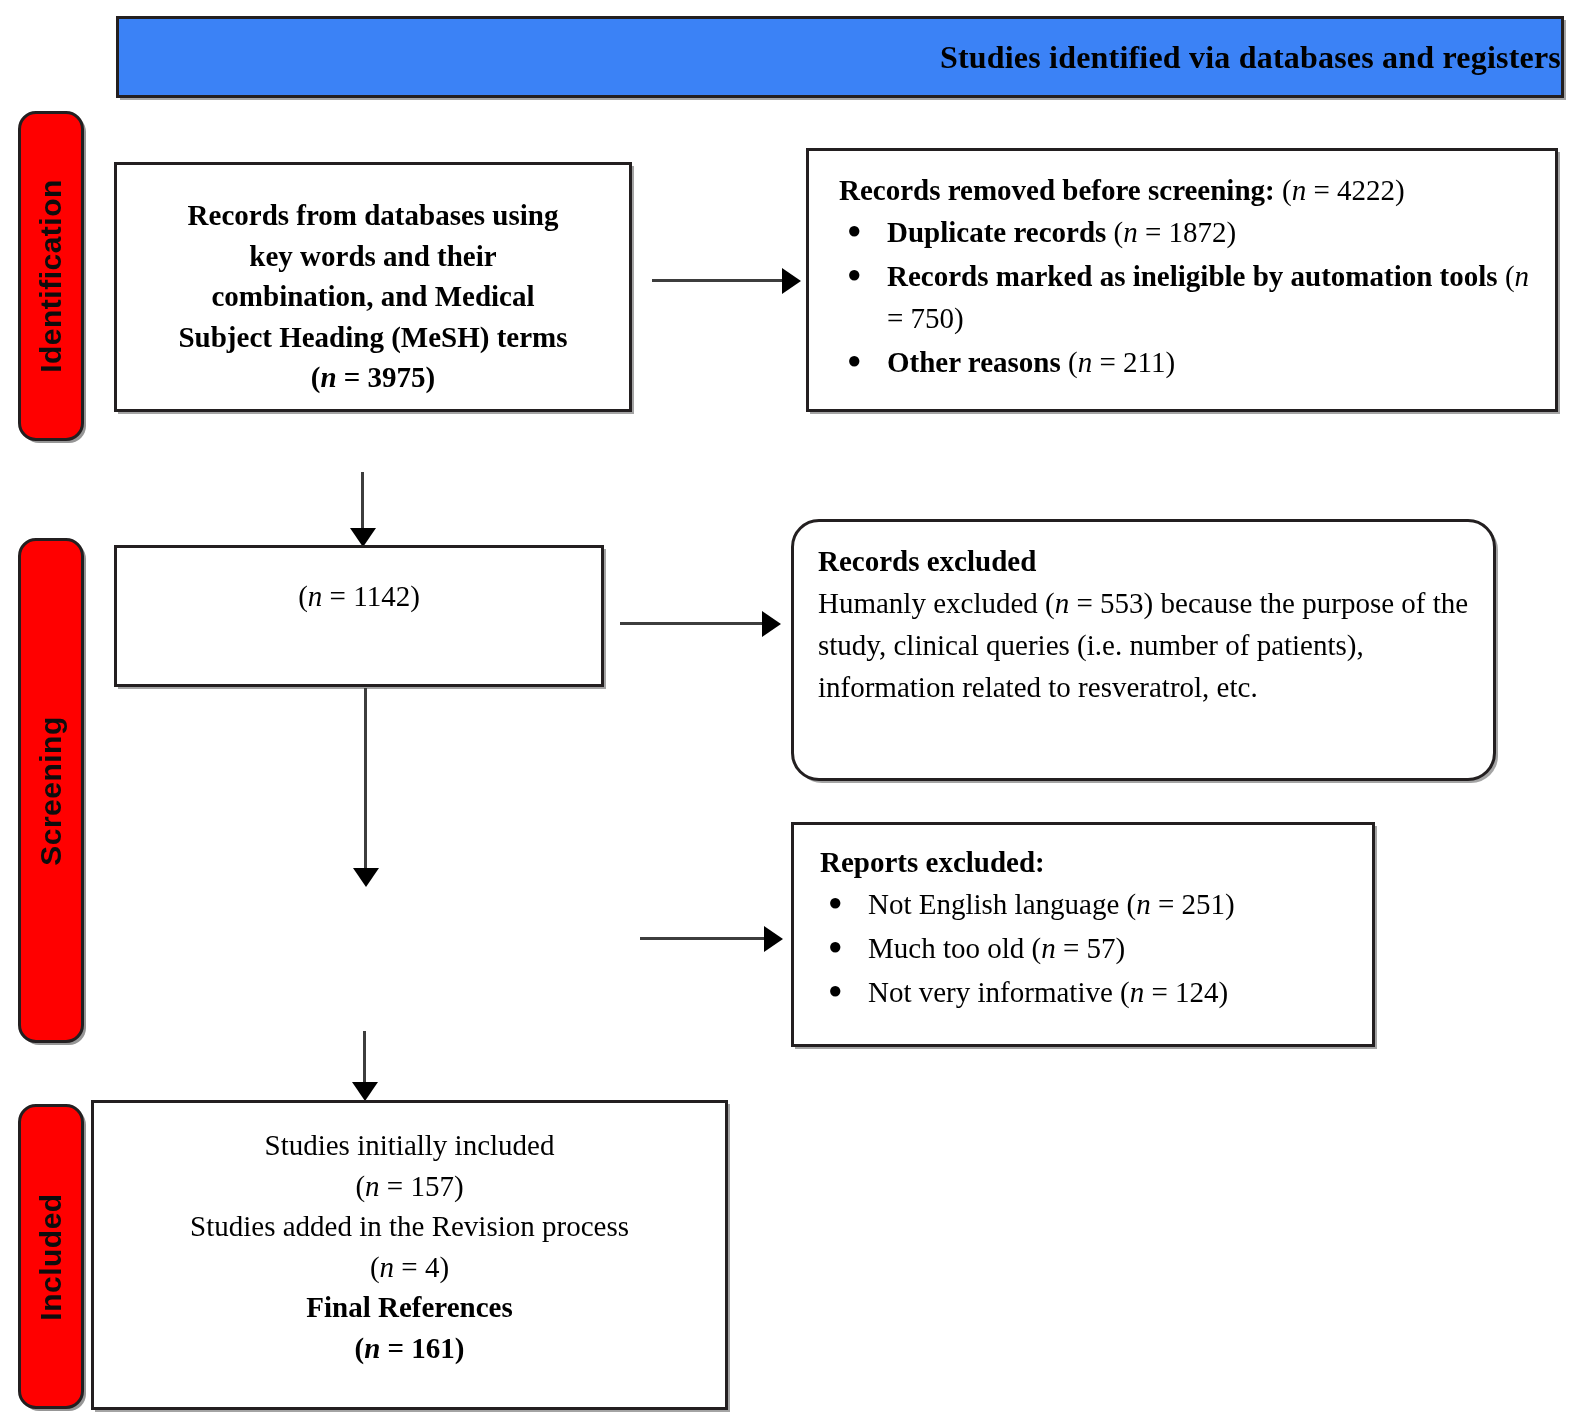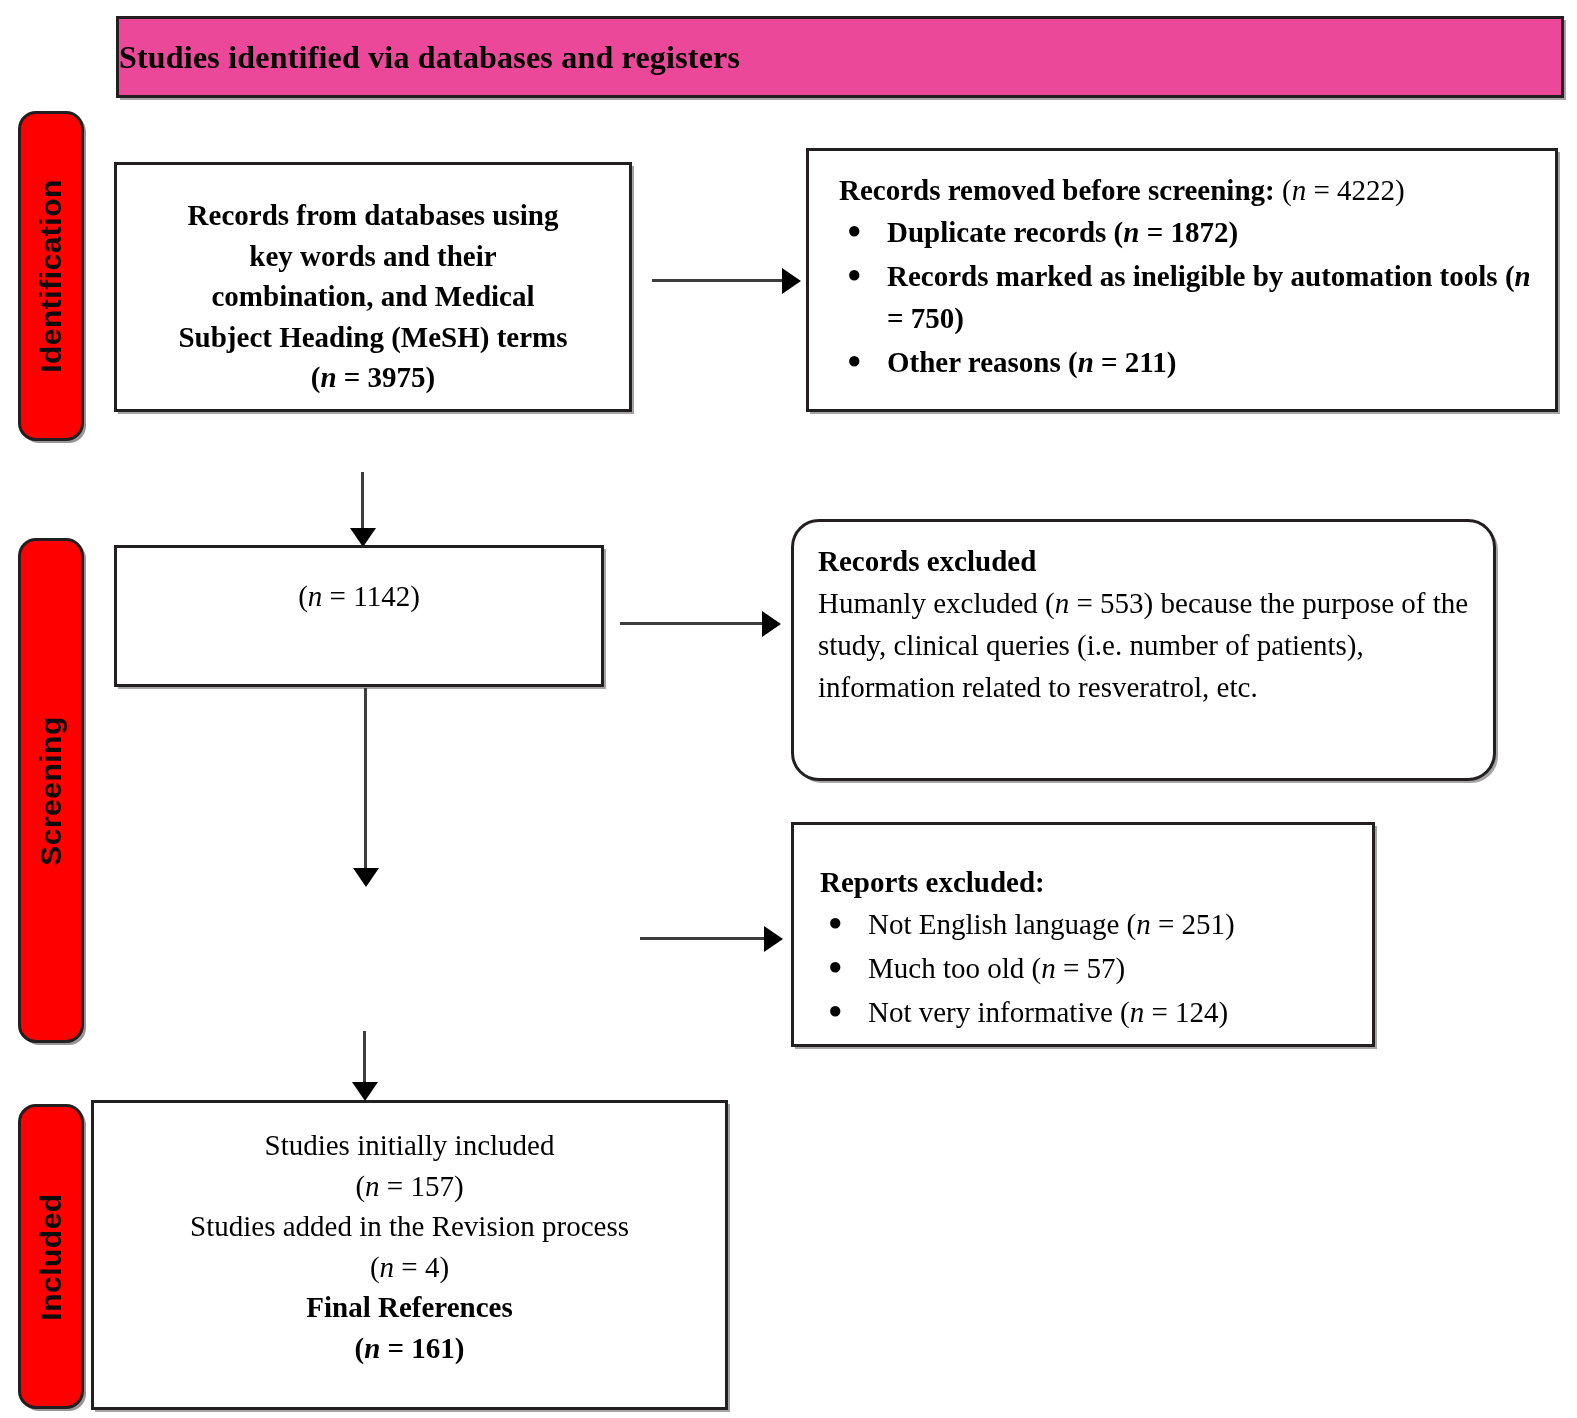--- a/index.html
+++ b/index.html
@@ -23,26 +23,26 @@
   .box {
     position: absolute;
     background: #ffffff;
     border: 3px solid #231f20;
     box-sizing: border-box;
     box-shadow: 3px 3px 0 -1px rgba(90,90,90,0.55);
   }
 
   .header-box {
     position: absolute;
-    background: #ec4899;
+    background: #3b82f6;
     border: 3px solid #231f20;
     box-sizing: border-box;
     display: flex;
     align-items: center;
-    justify-content: flex-start;
+    justify-content: flex-end;
     box-shadow: 3px 3px 0 -1px rgba(90,90,90,0.55);
   }
   .header-title {
     font-weight: bold;
     font-size: 32px;
     color: #000;
     letter-spacing: .2px;
   }
 
   
@@ -111,21 +111,21 @@
     margin-bottom: 2px;
   }
   .blist li .bullet {
     position: absolute;
     left: 22px;
     top: 0;
     font-size: 24px;
     line-height: 1.6;
   }
   .blist.bold li { font-weight: bold; }
-  .blist li .tail { font-weight: bold; }
+  .blist li .tail { font-weight: normal; }
 
   
   .vline {
     position: absolute;
     width: 3px;
     background: #3d3d3d;
   }
   .vhead {
     position: absolute;
     width: 0; height: 0;
@@ -218,21 +218,21 @@
 
   <div class="vline" style="left:364px; top:688px; height:186px;"></div>
   <div class="vhead" style="left:353px; top:868px;"></div>
 
 
   <div class="hline" style="left:640px; top:937px; width:126px;"></div>
   <div class="hhead" style="left:764px; top:926px;"></div>
 
   <div class="box" style="left:791px; top:822px; width:584px; height:225px;">
     <div class="btext" style="top:16px; padding:0 12px;">
-      <div class="l-line b" style="padding-left:14px;margin-top:20px;">Reports excluded:</div>
+      <div class="l-line b" style="padding-left:14px;">Reports excluded:</div>
       <ul class="blist">
         <li>
           <span class="bullet">●</span><span>Not English language</span> <span>(</span><span class="n">n</span><span> = 251)</span>
         </li>
         <li>
           <span class="bullet">●</span><span>Much too old</span> <span>(</span><span class="n">n</span><span> = 57)</span>
         </li>
         <li>
           <span class="bullet">●</span><span>Not very informative</span> <span>(</span><span class="n">n</span><span> = 124)</span>
         </li>

